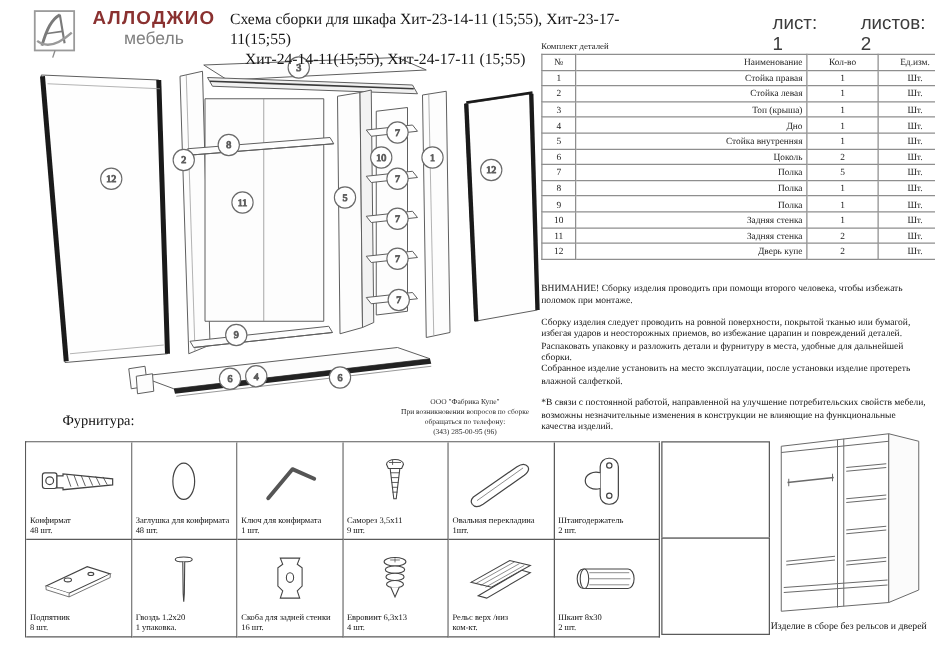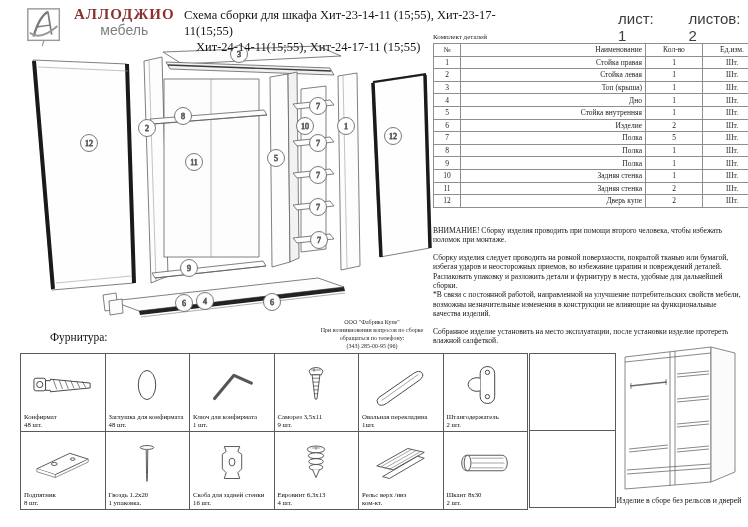--- a/index.html
+++ b/index.html
@@ -6,21 +6,21 @@
   body {
     width:748px; height:527px; position:relative; overflow:hidden;
     background:#ffffff; font-family:"Liberation Serif", serif; color:#111;
   }
   .abs { position:absolute; }
 
   
   .logo-wrap { left:24px; top:6px; display:flex; align-items:flex-start; }
   .logo-wrap svg { width:42px; height:42px; }
   .brand-col { margin-left:8px; text-align:center; font-family:"Liberation Sans", sans-serif; }
-  .brand { font-size:15px; font-weight:bold; letter-spacing:1px; color:#8a3130;font-family:Liberation Serif, serif; }
+  .brand { font-size:15px; font-weight:bold; letter-spacing:1px; color:#8a3130; }
   .brand-sub { font-size:14px; color:#7f7f7f; margin-top:-1px; }
 
   .doc-title { left:184px; top:7px; width:350px; font-size:12.5px; line-height:16px; color:#151515; }
   .doc-title .l2 { padding-left:12px; }
 
   .sheet-info { left:618px; top:10px; font-family:"Liberation Sans", sans-serif;
     font-size:15px; color:#3c3c3c; display:flex; gap:26px; }
 
   
   .parts-label { left:433px; top:33px; font-size:7px; color:#222; }
@@ -264,21 +264,21 @@
           <td class="c3">Шт.</td>
         </tr>
         <tr>
           <td class="c0">5</td>
           <td class="c1">Стойка внутренняя</td>
           <td class="c2">1</td>
           <td class="c3">Шт.</td>
         </tr>
         <tr>
           <td class="c0">6</td>
-          <td class="c1">Изделие</td>
+          <td class="c1">Цоколь</td>
           <td class="c2">2</td>
           <td class="c3">Шт.</td>
         </tr>
         <tr>
           <td class="c0">7</td>
           <td class="c1">Полка</td>
           <td class="c2">5</td>
           <td class="c3">Шт.</td>
         </tr>
         <tr>
@@ -312,22 +312,22 @@
           <td class="c3">Шт.</td>
         </tr>
       </tbody>
   </table>
 </div>
 
 <div class="abs notices">
   <p>ВНИМАНИЕ! Сборку изделия проводить при помощи второго человека, чтобы избежать поломок при монтаже.</p>
   <p class="no-gap">Сборку изделия следует проводить на ровной поверхности, покрытой тканью или бумагой, избегая ударов и неосторожных приемов, во избежание царапин и повреждений деталей.</p>
   <p class="no-gap">Распаковать упаковку и разложить детали и фурнитуру в места, удобные для дальнейшей сборки.</p>
+  <p>Собранное изделие установить на место эксплуатации, после установки изделие протереть влажной салфеткой.</p>
   <p>*В связи с постоянной работой, направленной на улучшение потребительских свойств мебели, возможны незначительные изменения в конструкции не влияющие на функциональные качества изделий.</p>
-  <p>Собранное изделие установить на место эксплуатации, после установки изделие протереть влажной салфеткой.</p>
 </div>
 
 <div class="abs factory">
   <div>ООО "Фабрика Купе"</div>
   <div>При возникновении вопросов по сборке</div>
   <div>обращаться по телефону:</div>
   <div>(343) 285-00-95 (96)</div>
 </div>
 
 <div class="abs hw-title">Фурнитура:</div>

